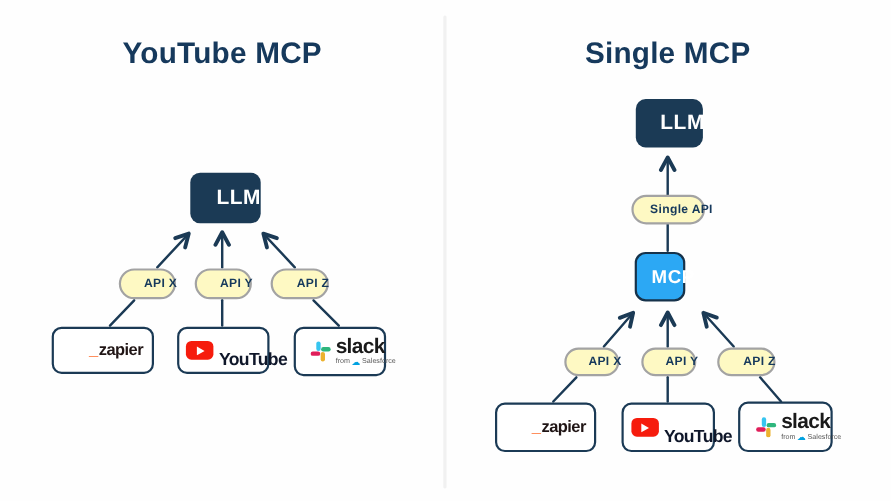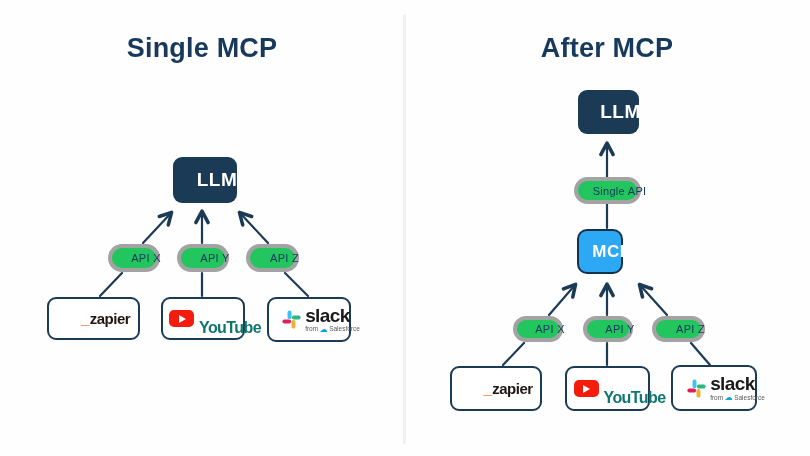--- a/index.html
+++ b/index.html
@@ -7,30 +7,30 @@
     position:relative;width:810px;height:456px;background:#fefefe;overflow:hidden;
     font-family:"Liberation Sans","DejaVu Sans",sans-serif;
   }
   .divider{position:absolute;left:403px;top:14px;width:3px;height:430px;background:#f1f1f1;border-radius:2px;}
   svg.edges{position:absolute;left:0;top:0;z-index:1;}
   .edge{stroke:#1b3a55;stroke-width:2.2;fill:none;stroke-linecap:round;}
   .abs{position:absolute;z-index:2;box-sizing:border-box;display:flex;align-items:center;justify-content:center;padding-left:24px;}
   .title{font-size:27px;font-weight:bold;color:#16395c;letter-spacing:0.2px;white-space:nowrap;z-index:2;position:absolute;transform:translateX(-50%);}
   .llm-node{background:#1b3a55;color:#ffffff;border-radius:9px;font-weight:bold;font-size:19px;letter-spacing:0.5px;}
   .mcp-node{background:#2ca8f4;border:2.5px solid #16324a;color:#ffffff;border-radius:10px;font-weight:bold;font-size:17px;letter-spacing:0.5px;}
-  .pill{background:#22c55e;border:4px solid #a3a3a3;border-radius:999px;color:#16395c;font-weight:normal;font-size:11px;letter-spacing:0.3px;white-space:nowrap;}
+  .pill{background:#fef9c3;border:2px solid #a3a3a3;border-radius:999px;color:#16395c;font-weight:bold;font-size:11px;letter-spacing:0.3px;white-space:nowrap;}
   .service{background:#ffffff;border:2px solid #1b3a55;border-radius:9px;}
   
   .zapier-logo{font-weight:bold;font-size:15px;color:#201515;letter-spacing:-0.5px;line-height:1;}
   .zapier-underscore{color:#ff4f00;margin-right:1px;}
   
   .yt-wrap{display:flex;align-items:center;gap:5px;}
   .yt-icon{width:25px;height:17px;background:#f61c0d;border-radius:5px;display:flex;align-items:center;justify-content:center;}
   .yt-play{width:0;height:0;border-left:7px solid #ffffff;border-top:4.5px solid transparent;border-bottom:4.5px solid transparent;margin-left:1px;}
-  .yt-word{font-size:16px;font-weight:bold;color:#0f766e;letter-spacing:-0.6px;margin-top:18px;}
+  .yt-word{font-size:16px;font-weight:bold;color:#0f172a;letter-spacing:-0.6px;margin-top:18px;}
   
   .slack-wrap{display:flex;align-items:center;gap:4px;}
   .slack-col{display:flex;flex-direction:column;align-items:flex-start;line-height:1;}
   .slack-word{font-size:19px;font-weight:bold;color:#1a1a1a;letter-spacing:-0.6px;}
   .slack-sub{font-size:6.5px;color:#5a5a5a;margin-top:1px;align-self:flex-end;display:flex;align-items:center;gap:1.5px;white-space:nowrap;}
   .sf-cloud{color:#00a1e0;font-size:8px;font-family:"DejaVu Sans",sans-serif;line-height:1;}
 </style>
 </head>
 <body>
 
@@ -54,21 +54,21 @@
 
     <path class="edge" marker-end="url(#arrow)" d="M607,228 L607,144"></path>
     <path class="edge" marker-end="url(#arrow)" d="M549,315 L575,285"></path>
     <path class="edge" marker-end="url(#arrow)" d="M607,315 L607,285"></path>
     <path class="edge" marker-end="url(#arrow)" d="M667,315 L640,285"></path>
     <path class="edge" d="M524,343 L503,365"></path>
     <path class="edge" d="M607,343 L607,365"></path>
     <path class="edge" d="M691,343 L710,365"></path>
   </svg>
 
-  <div class="title" style="left:202px;top:33px;">Single MCP</div>
+  <div class="title" style="left:202px;top:33px;">YouTube MCP</div>
 
   <div class="abs llm-node" style="left:173px;top:157px;width:64px;height:46px;">LLM</div>
 
   <div class="abs pill" style="left:108px;top:244px;width:52px;height:28px;">API X</div>
   <div class="abs pill" style="left:177px;top:244px;width:52px;height:28px;">API Y</div>
   <div class="abs pill" style="left:246px;top:244px;width:53px;height:28px;">API Z</div>
 
   <div class="abs service" style="left:47px;top:297px;width:93px;height:43px;">
     <span class="zapier-logo"><span class="zapier-underscore">_</span><span>zapier</span></span>
   </div>
@@ -94,21 +94,21 @@
         <span class="slack-word">slack</span>
         <span class="slack-sub">
           <span>from</span>
           <span class="sf-cloud">☁</span>
           <span>Salesforce</span>
         </span>
       </span>
     </span>
   </div>
 
-  <div class="title" style="left:607px;top:33px;">After MCP</div>
+  <div class="title" style="left:607px;top:33px;">Single MCP</div>
 
   <div class="abs llm-node" style="left:578px;top:90px;width:61px;height:44px;">LLM</div>
 
   <div class="abs pill" style="left:574px;top:177px;width:67px;height:27px;">Single API</div>
 
   <div class="abs mcp-node" style="left:577px;top:229px;width:46px;height:45px;position:absolute;z-index:2;box-sizing:border-box;display:flex;align-items:center;justify-content:center;">MCP</div>
 
   <div class="abs pill" style="left:513px;top:316px;width:50px;height:26px;">API X</div>
   <div class="abs pill" style="left:583px;top:316px;width:50px;height:26px;">API Y</div>
   <div class="abs pill" style="left:652px;top:316px;width:53px;height:26px;">API Z</div>

